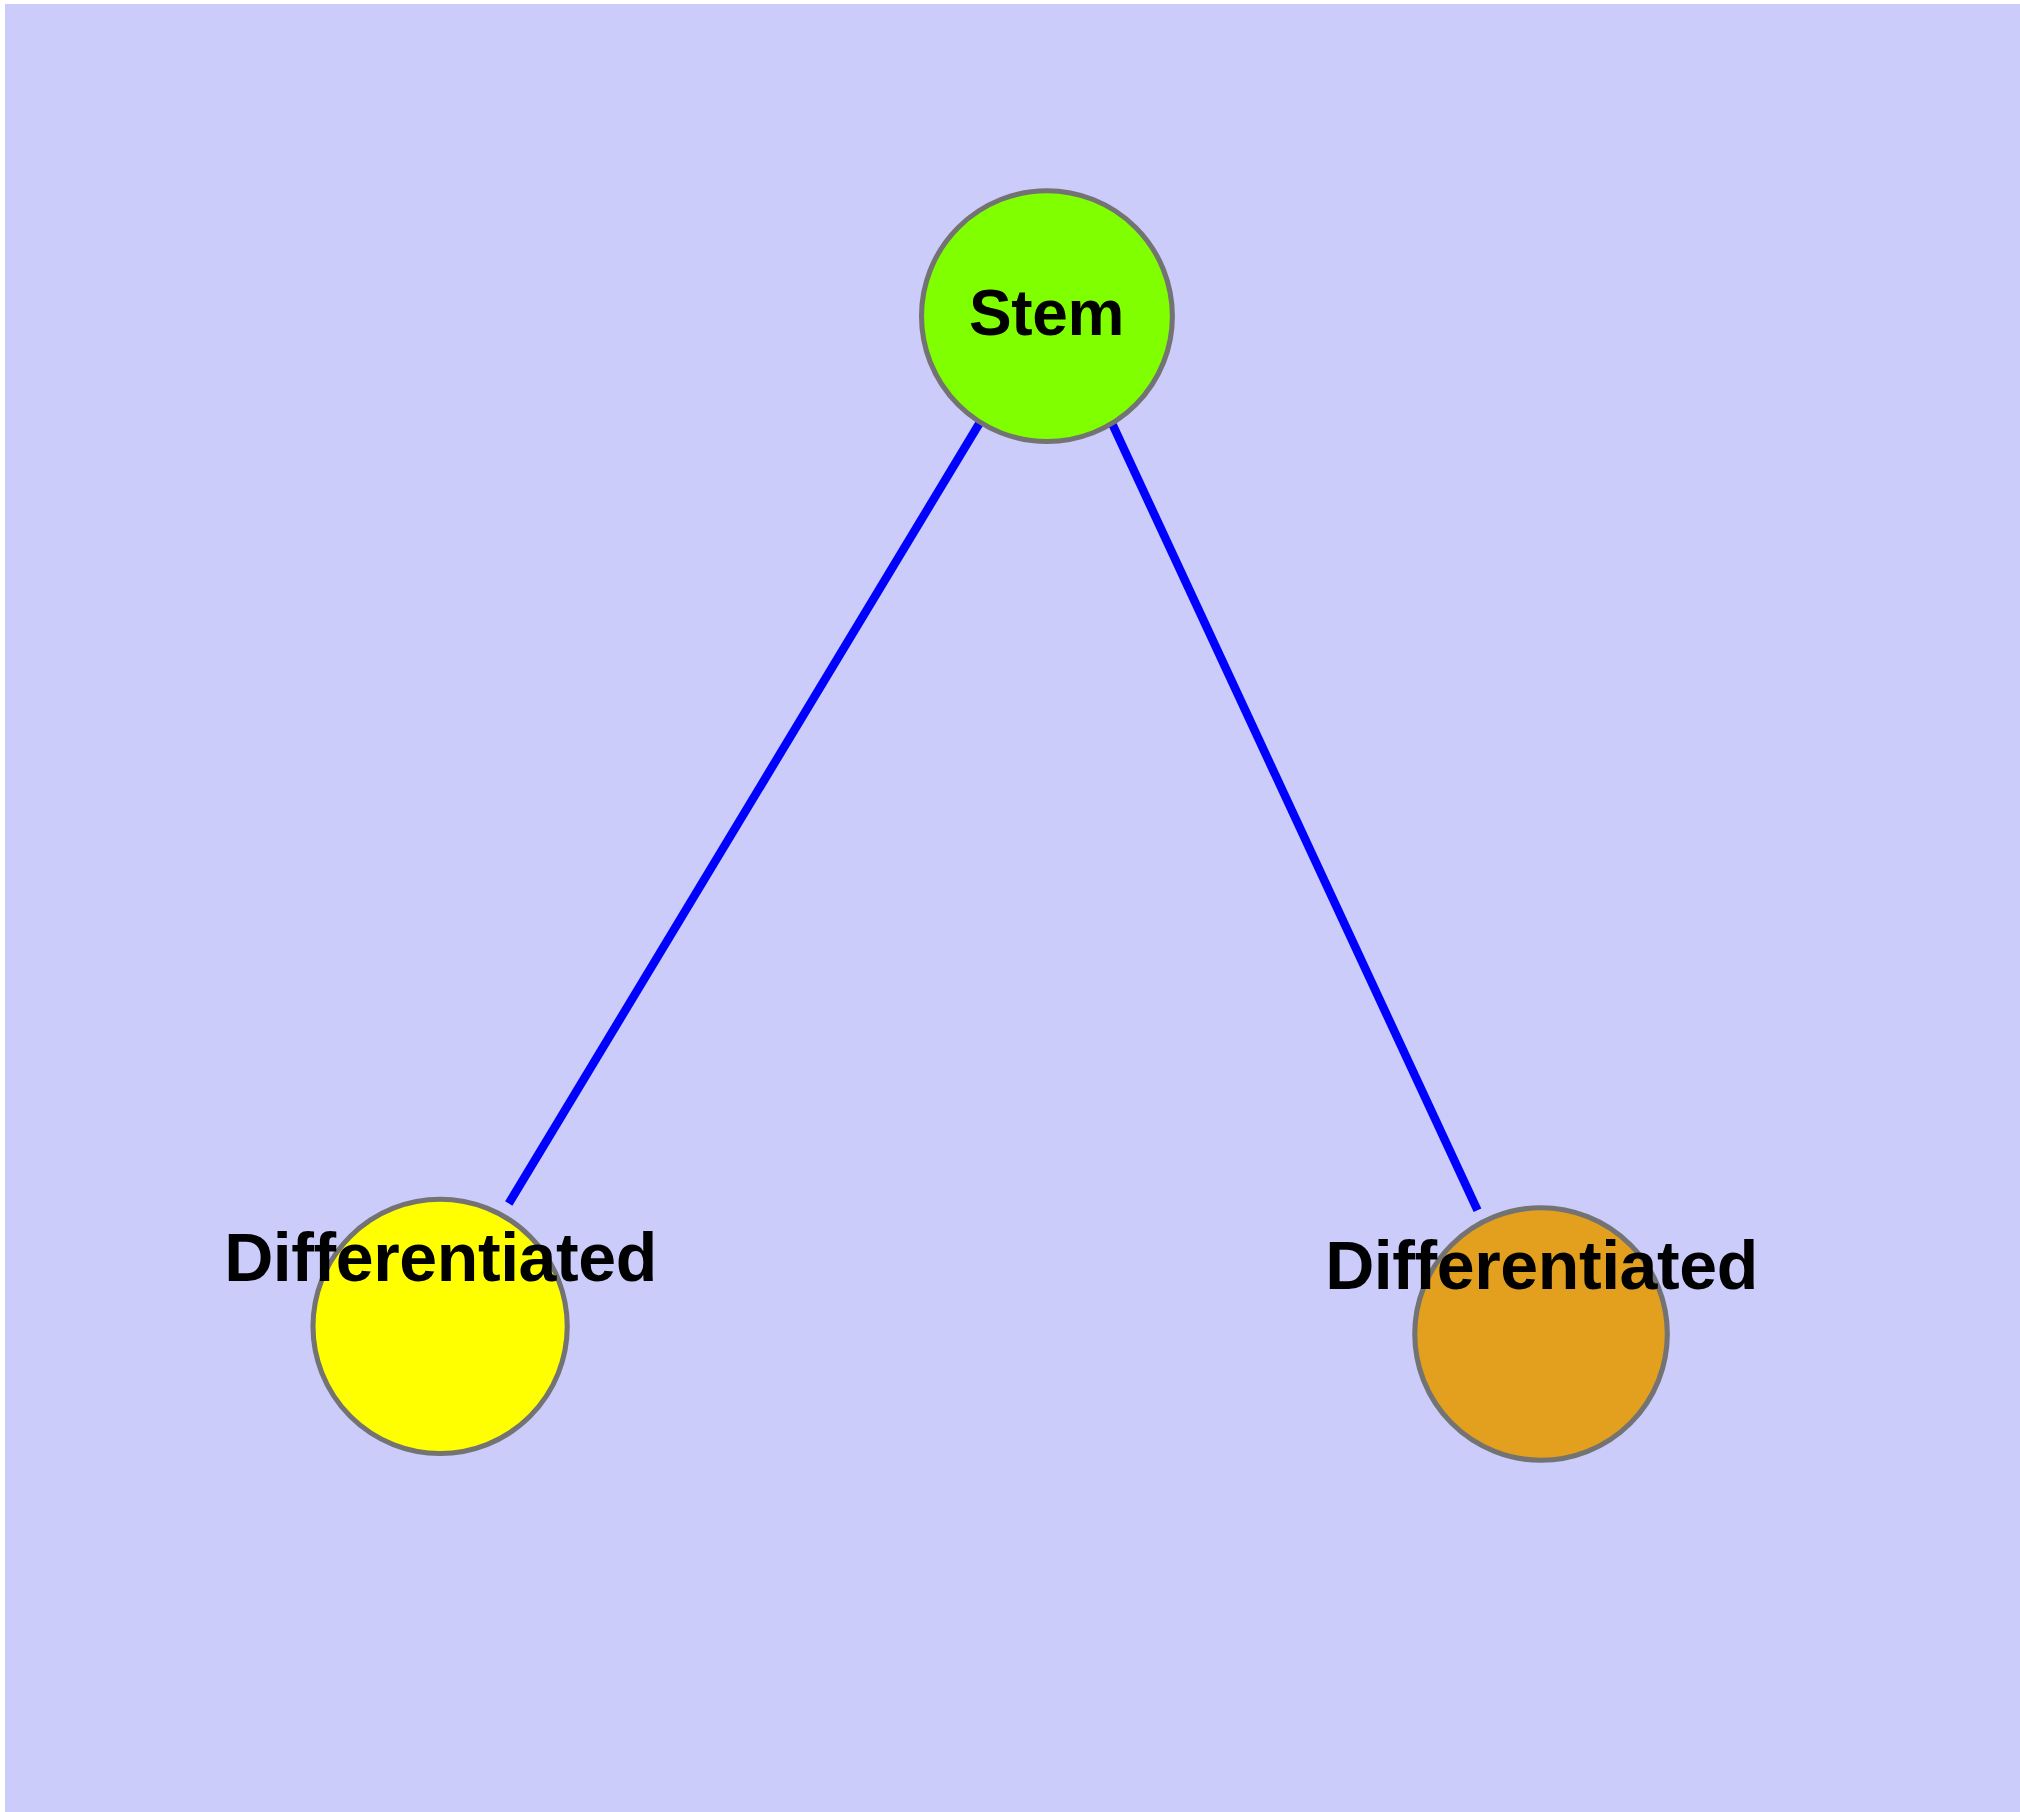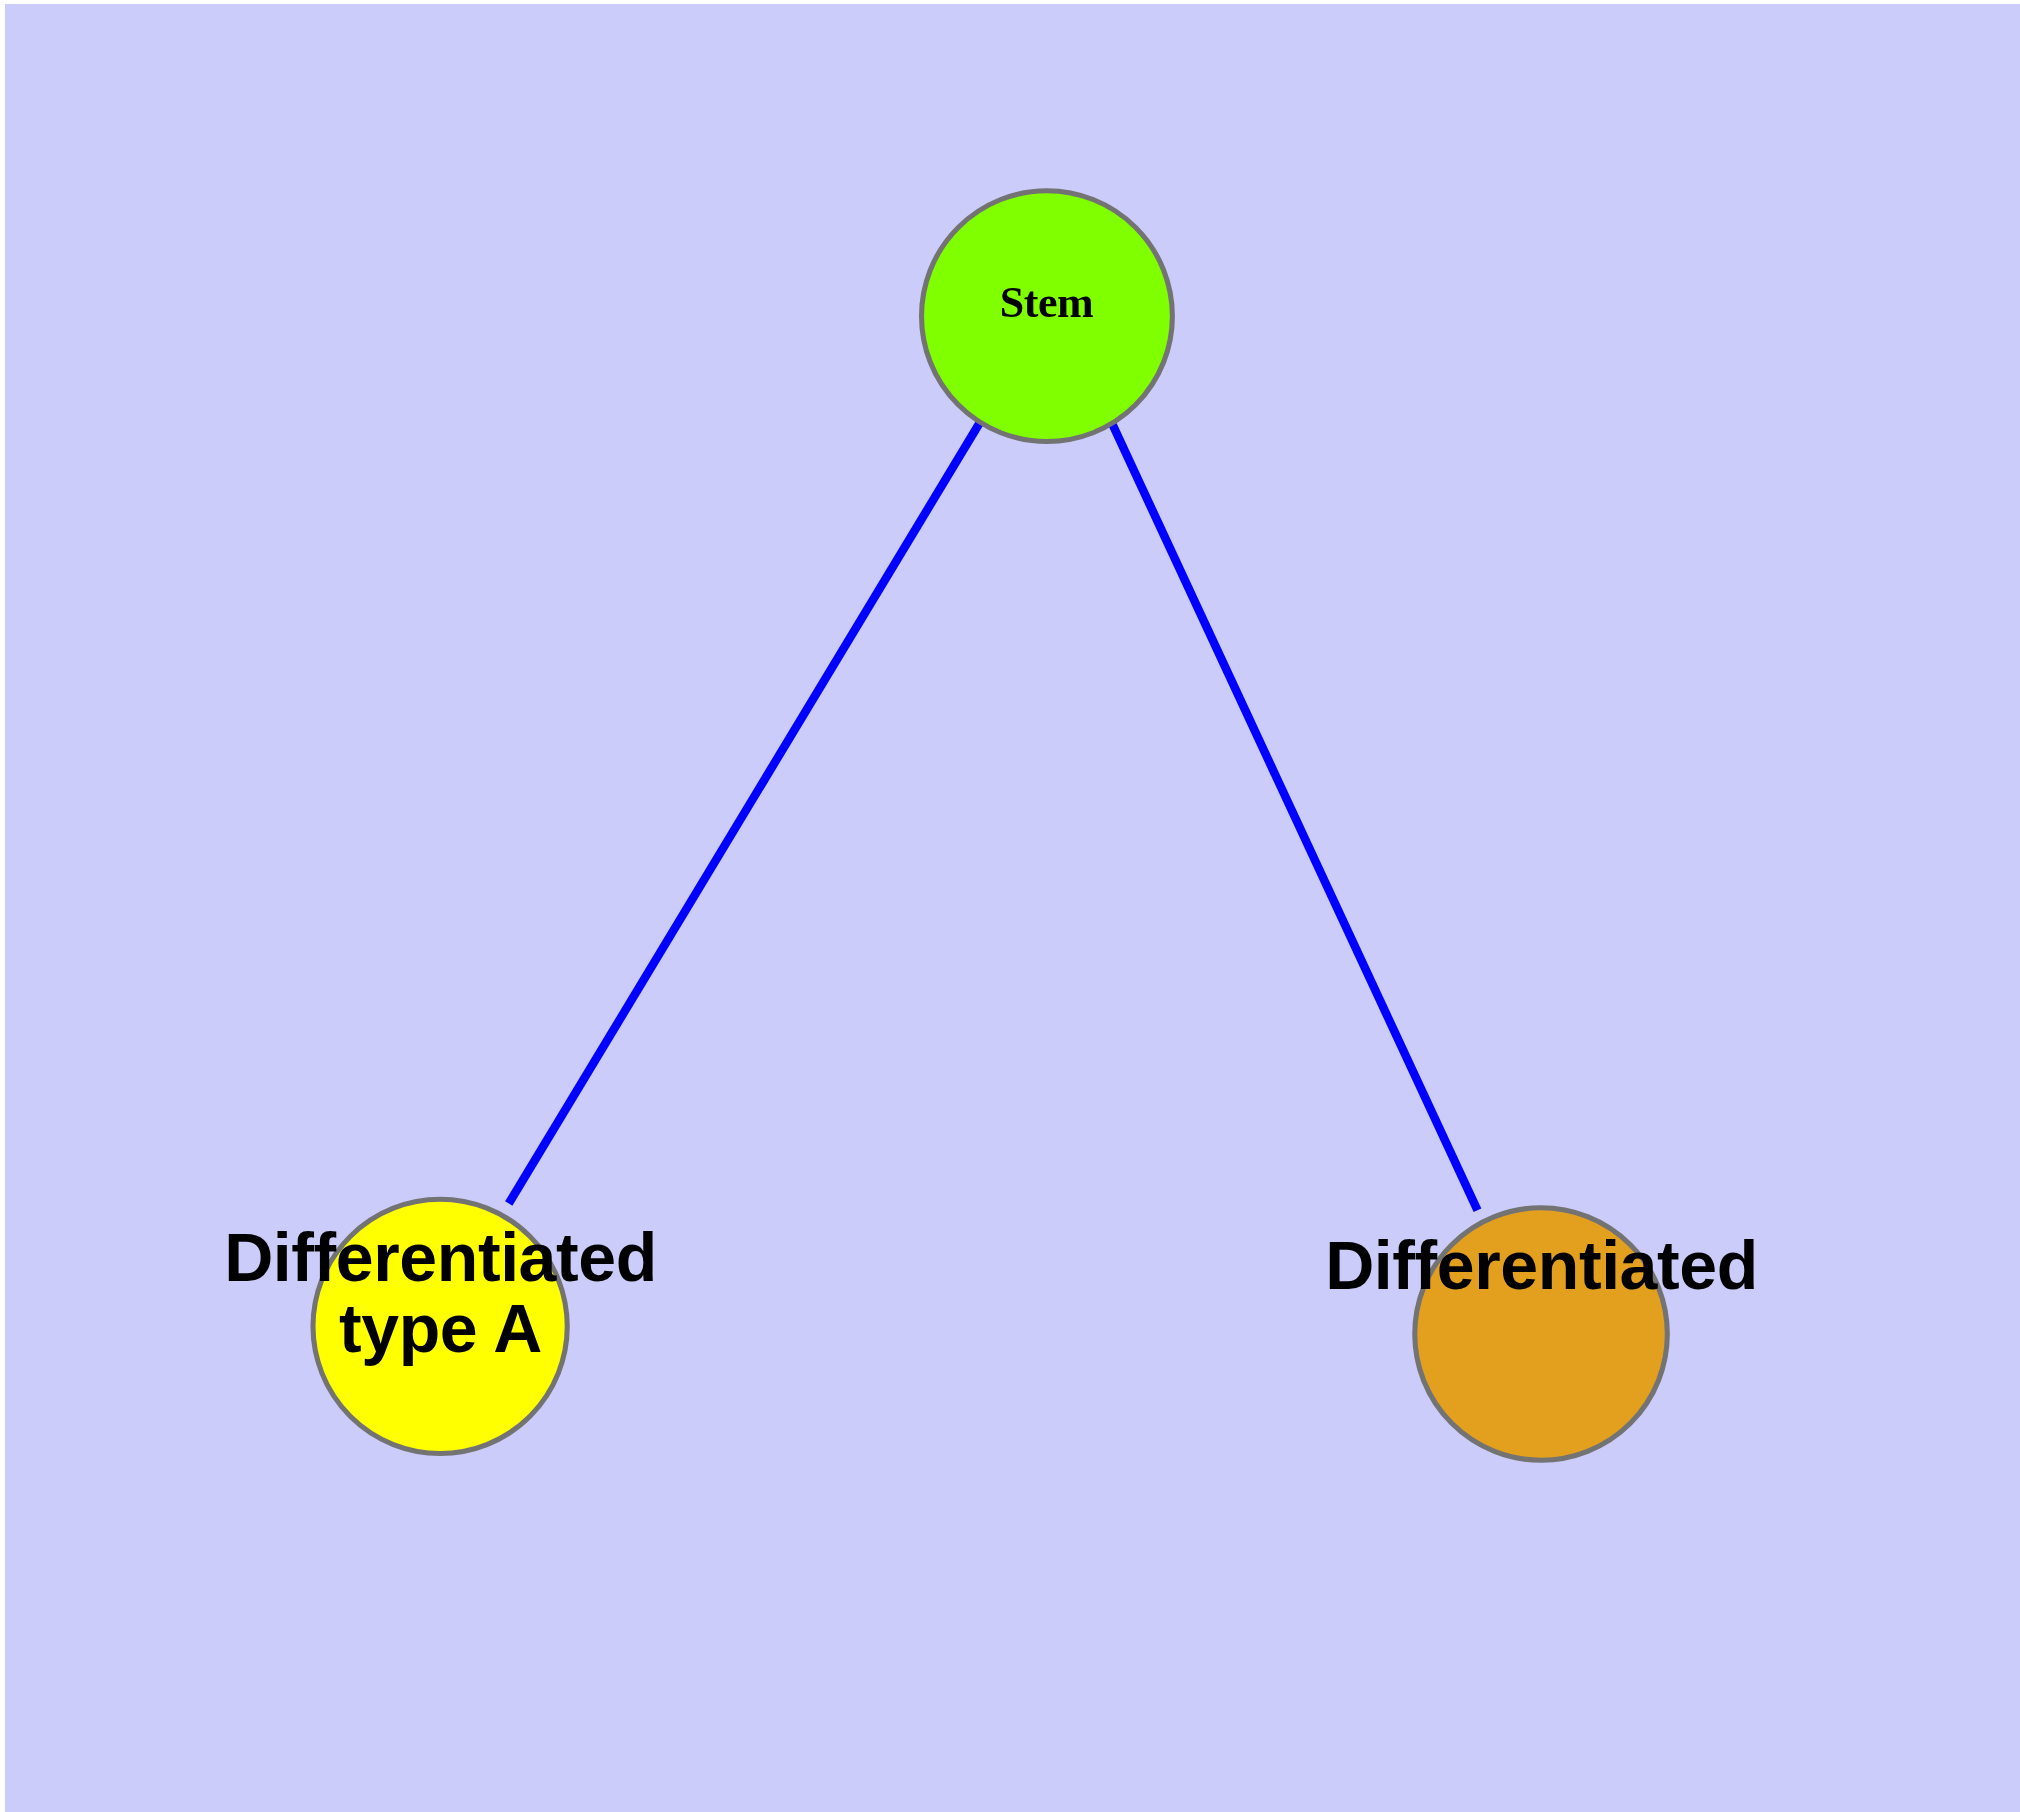--- a/index.html
+++ b/index.html
@@ -36,22 +36,21 @@
     position: absolute;
     text-align: center;
     color: #000000;
     font-weight: bold;
     line-height: 1.02;
     white-space: pre;
     pointer-events: none;
     letter-spacing: -0.4px;
   }
   .label-stem {
-    font-size: 44px;
-    font-family: Liberation Serif, serif;
+    font-size: 64px;
   }
   .label-diff {
     font-size: 68px;
   }
 </style>
 </head>
 <body>
 
 <div id="canvas">
 
@@ -67,18 +66,17 @@
     <g>
       <circle cx="1235" cy="373" r="148" fill="#7fff00" stroke="#737373" stroke-width="6"></circle>
       <circle cx="519" cy="1565" r="150" fill="#ffff00" stroke="#737373" stroke-width="6"></circle>
       <circle cx="1818" cy="1574" r="149" fill="#e3a01f" stroke="#737373" stroke-width="6"></circle>
     </g>
   </svg>
 
   <div class="node-label label-stem" style="left:792px; top:281px; width:509px;">Stem</div>
 
   <div class="node-label label-diff" style="left:186px; top:1223px; width:509px;">Differentiated</div>
-  <div class="node-label label-diff" style="left:186px; top:1294px; width:509px;">type A</div>
 
   <div class="node-label label-diff" style="left:1287px; top:1231px; width:509px;">Differentiated</div>
 
 </div>
 
 
 </body></html>

